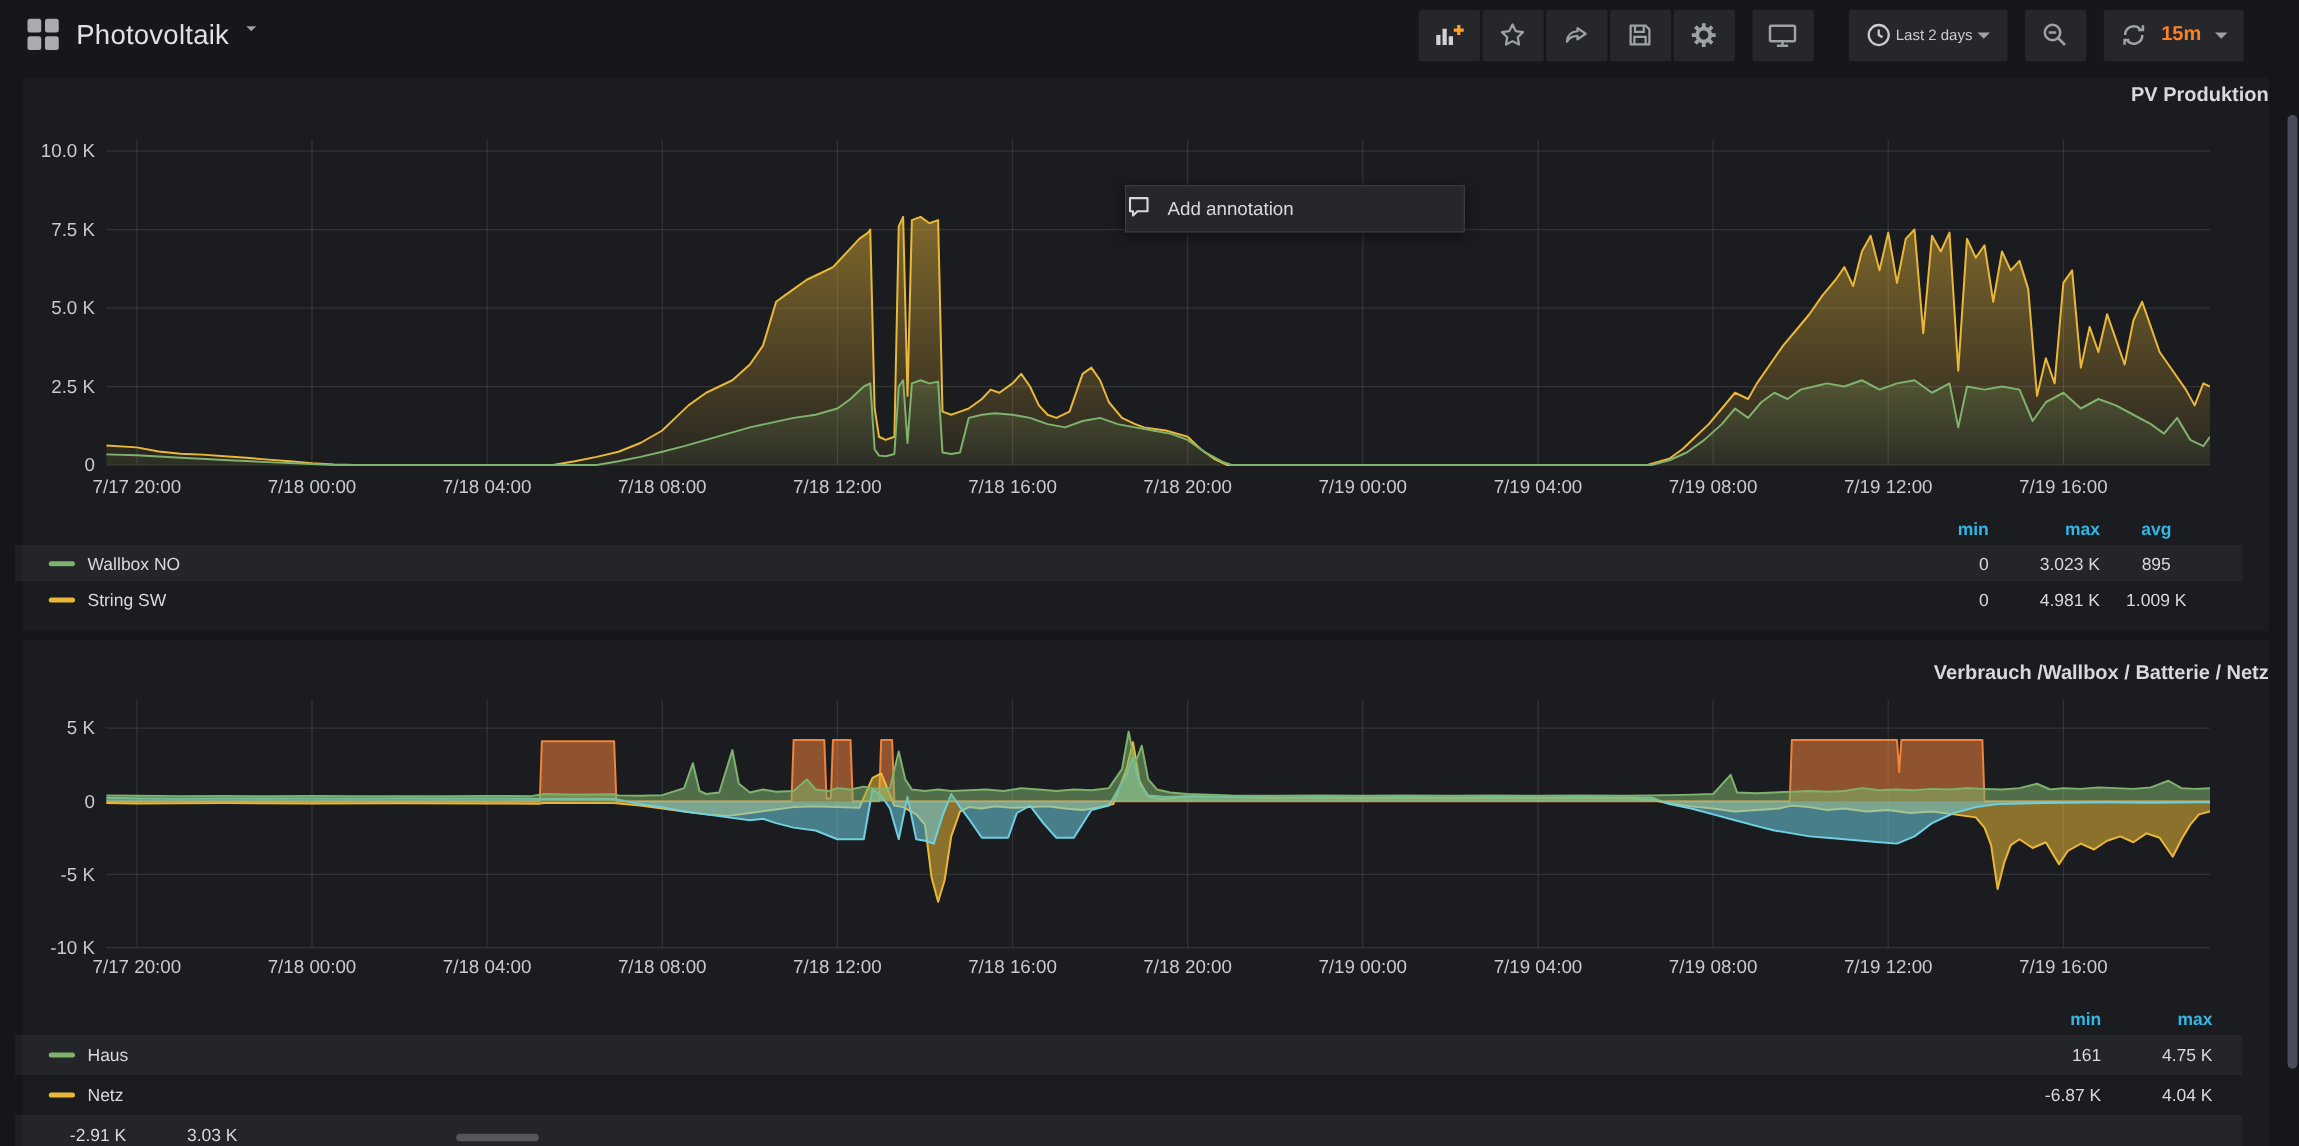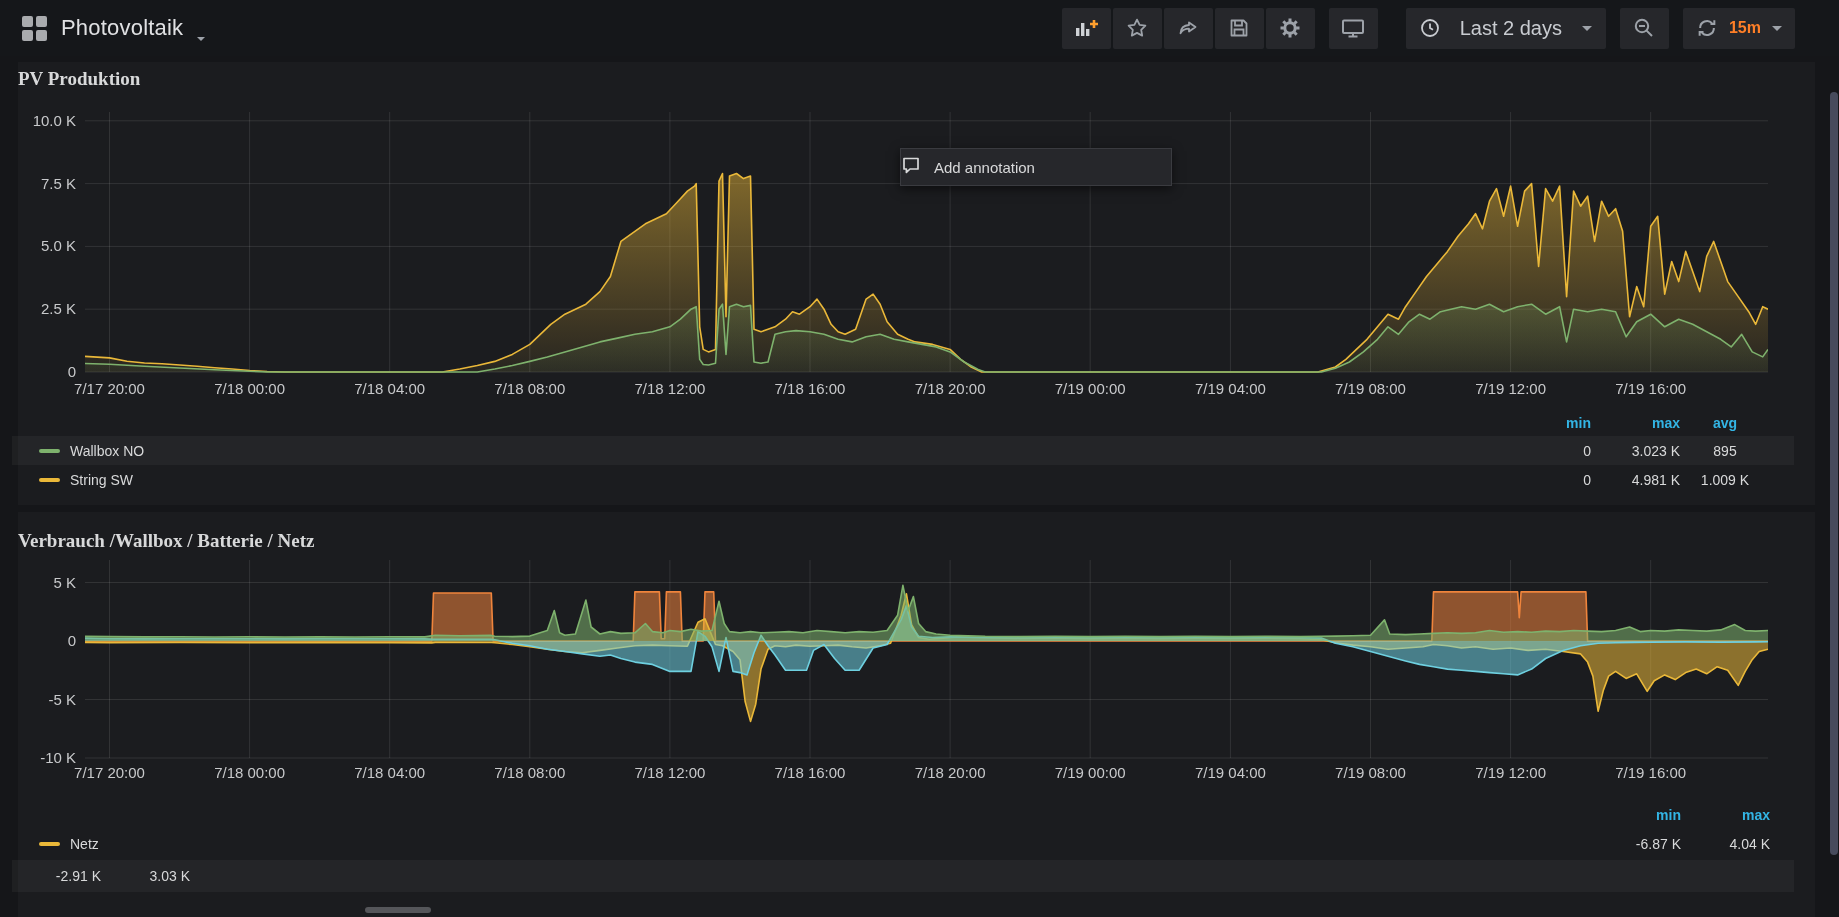--- a/index.html
+++ b/index.html
@@ -2,41 +2,41 @@
 <html><head>
 <meta charset="utf-8">
 <style>
   * { margin:0; padding:0; box-sizing:border-box; }
   html,body { width:1839px; height:917px; overflow:hidden; }
   body { font-family:"Liberation Sans","DejaVu Sans",sans-serif; background:#131417; color:#d8d9da; }
   .stage { position:relative; width:1839px; height:917px; background:#151619; }
 
   
   .navbar { position:absolute; left:0; top:0; width:1839px; height:56px; background:#15171a; display:flex; align-items:center; }
-  .nav-left { display:flex; align-items:flex-end; gap:14px; padding-left:22px; }
+  .nav-left { display:flex; align-items:flex-start; gap:14px; padding-left:22px; }
   .grid-icon { display:grid; grid-template-columns:11px 11px; grid-template-rows:11px 11px; gap:3px; }
   .grid-icon span { background:#a9abae; border-radius:2px; }
   .dash-title { font-size:22px; color:#e0e1e3; font-weight:400; letter-spacing:.2px; }
   .caret { width:0; height:0; border-left:5px solid transparent; border-right:5px solid transparent; border-top:5px solid #9da2a9; display:inline-block; }
   .caret.small { border-left-width:4px; border-right-width:4px; border-top-width:4px; margin-top:6px; }
   .nav-right { margin-left:auto; display:flex; align-items:center; padding-right:44px; }
   .btn { height:41px; background:#26272b; display:flex; align-items:center; justify-content:center; border-radius:2px; cursor:pointer; }
   .btn.icon-btn { width:49px; }
   .btn + .btn { margin-left:2px; }
   .gap14 { width:14px; } .gap28 { width:28px; }
   .btn svg { display:block; }
-  .tp-btn { padding:0 14px; gap:20px; color:#c9ccd1; font-size:20px; }
+  .tp-btn { padding:0 14px; gap:4px; color:#c9ccd1; font-size:12px; }
   .refresh-btn { padding:0 13px; gap:11px; }
   .refresh-label { color:#ff7f27; font-size:16px; font-weight:700; }
 
   
   .panel { position:absolute; background:#1b1c1f; }
   .panel1 { left:18px; top:62px; width:1797px; height:443px; }
   .panel2 { left:18px; top:512px; width:1797px; height:405px; }
-  .ptitle { position:absolute; width:1797px; text-align:left; font-size:19px; font-weight:700; color:#d8d9da; cursor:pointer;font-family:Liberation Serif, serif; }
+  .ptitle { position:absolute; width:1797px; text-align:right; font-size:16px; font-weight:700; color:#d8d9da; cursor:pointer; }
   .ptitle1 { left:18px; top:68px; }
   .ptitle2 { left:18px; top:530px; }
 
   svg.chart { position:absolute; }
   #chart1 { left:20px; top:95px; }
   #chart2 { left:20px; top:545px; }
   svg text { font-family:"Liberation Sans","DejaVu Sans",sans-serif; }
   .tick { fill:#c8c9cb; font-size:15px; }
 
   
@@ -300,20 +300,28 @@
         <path d="M65.0 91.3 L89.5 91.6 L124.5 91.9 L159.6 91.8 L194.6 92.0 L229.6 91.8 L264.6 92.0 L299.7 91.9 L334.7 92.0 L369.7 91.8 L404.8 91.9 L415.3 90.2 L439.8 90.7 L471.3 90.4 L474.8 91.3 L492.3 91.6 L509.8 91.1 L527.3 85.5 L534.3 65.6 L539.6 87.8 L544.9 90.2 L555.4 89.0 L565.9 55.1 L571.1 82.0 L579.9 89.0 L590.4 86.6 L600.9 88.4 L614.9 87.8 L625.4 78.5 L632.4 86.6 L642.9 87.8 L649.9 85.5 L660.4 86.6 L671.0 84.3 L681.5 86.1 L692.0 85.5 L699.0 56.2 L704.2 78.5 L709.5 86.6 L720.0 87.8 L730.5 86.6 L741.0 87.8 L755.0 87.2 L769.0 86.6 L783.0 87.8 L797.0 85.5 L811.1 86.6 L825.1 87.8 L839.1 86.6 L853.1 87.2 L867.1 85.5 L877.6 70.3 L882.9 40.4 L888.1 65.6 L893.4 51.6 L898.6 78.5 L905.6 86.6 L916.1 89.0 L930.1 90.2 L947.7 90.7 L965.2 91.3 L1000.2 91.6 L1035.2 91.3 L1070.2 91.6 L1105.3 91.3 L1140.3 91.6 L1175.3 91.3 L1210.4 91.6 L1245.4 91.3 L1280.4 91.6 L1301.4 91.3 L1315.4 91.1 L1332.9 90.7 L1350.5 90.2 L1364.5 74.9 L1369.7 89.0 L1385.5 89.6 L1399.5 89.0 L1413.5 88.4 L1427.5 87.8 L1441.5 88.4 L1455.5 87.8 L1469.5 85.5 L1483.6 87.2 L1497.6 86.6 L1511.6 87.2 L1525.6 86.1 L1539.6 86.6 L1553.6 85.5 L1567.6 86.1 L1581.6 86.6 L1595.6 85.5 L1609.6 82.0 L1620.2 86.6 L1630.7 85.5 L1644.7 86.1 L1658.7 84.9 L1672.7 85.5 L1686.7 86.1 L1700.7 84.9 L1714.7 79.6 L1725.2 85.5 L1735.7 86.1 L1748.0 85.5 " fill="none" stroke="#7EB26D" stroke-width="1.6" stroke-linejoin="round"></path>
       </g>
     </svg>
 
   <div class="legend legend2">
     <div class="lrow lhead">
       <div class="lname"></div>
       <div class="lv">min</div>
       <div class="lv">max</div>
     </div>
+    <div class="lrow stripe">
+      <div class="lname">
+        <span class="swatch" style="background: rgb(126, 178, 109);"></span>
+        <span class="llabel">Haus</span>
+      </div>
+      <div class="lv">161</div>
+      <div class="lv">4.75 K</div>
+    </div>
     <div class="lrow">
       <div class="lname">
         <span class="swatch" style="background: rgb(234, 184, 57);"></span>
         <span class="llabel">Netz</span>
       </div>
       <div class="lv">-6.87 K</div>
       <div class="lv">4.04 K</div>
     </div>
     <div class="lrow stripe">
       <div class="lv">-2.91 K</div>

